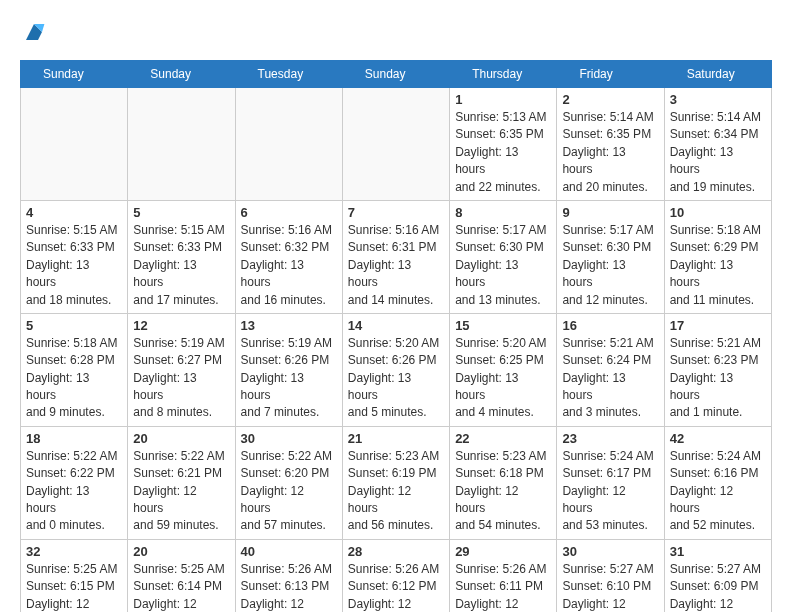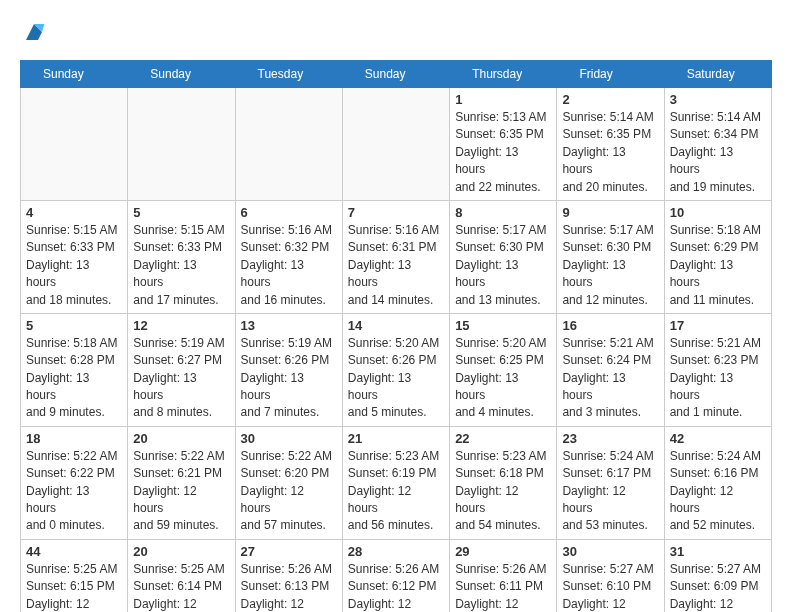--- a/index.html
+++ b/index.html
@@ -222,29 +222,29 @@
           <span class="day-number">23</span>
           <div class="day-info">Sunrise: 5:24 AM<br>Sunset: 6:17 PM<br>Daylight: 12 hours<br>and 53 minutes.</div>
         </td>
         <td>
           <span class="day-number">42</span>
           <div class="day-info">Sunrise: 5:24 AM<br>Sunset: 6:16 PM<br>Daylight: 12 hours<br>and 52 minutes.</div>
         </td>
       </tr>
       <tr>
         <td>
-          <span class="day-number">44</span>
+          <span class="day-number">32</span>
           <div class="day-info">Sunrise: 5:25 AM<br>Sunset: 6:15 PM<br>Daylight: 12 hours<br>and 50 minutes.</div>
         </td>
         <td>
           <span class="day-number">20</span>
           <div class="day-info">Sunrise: 5:25 AM<br>Sunset: 6:14 PM<br>Daylight: 12 hours<br>and 49 minutes.</div>
         </td>
         <td>
-          <span class="day-number">27</span>
+          <span class="day-number">40</span>
           <div class="day-info">Sunrise: 5:26 AM<br>Sunset: 6:13 PM<br>Daylight: 12 hours<br>and 47 minutes.</div>
         </td>
         <td>
           <span class="day-number">28</span>
           <div class="day-info">Sunrise: 5:26 AM<br>Sunset: 6:12 PM<br>Daylight: 12 hours<br>and 46 minutes.</div>
         </td>
         <td>
           <span class="day-number">29</span>
           <div class="day-info">Sunrise: 5:26 AM<br>Sunset: 6:11 PM<br>Daylight: 12 hours<br>and 44 minutes.</div>
         </td>

